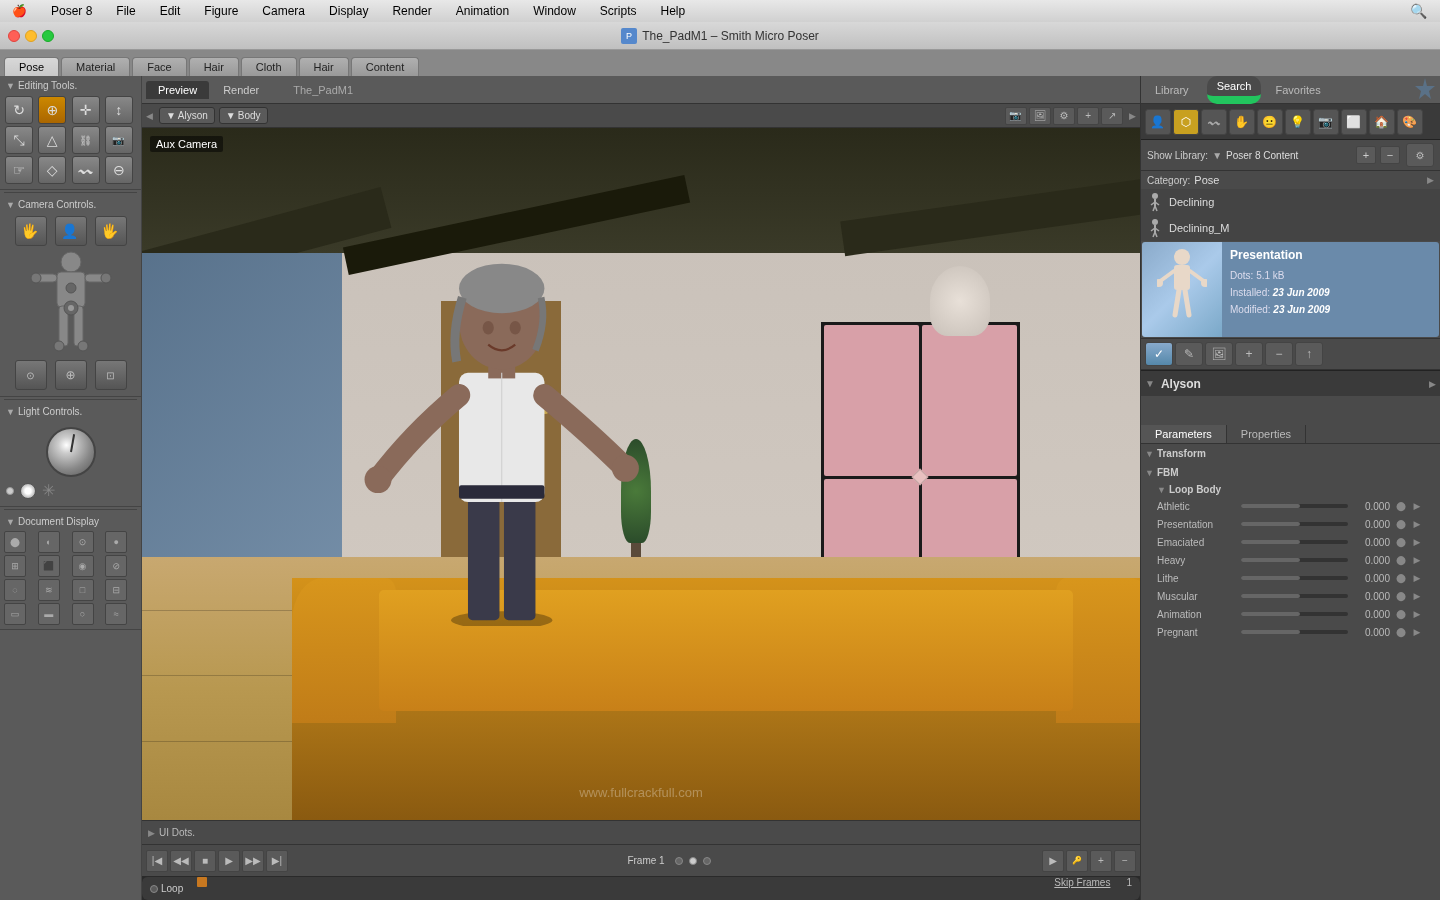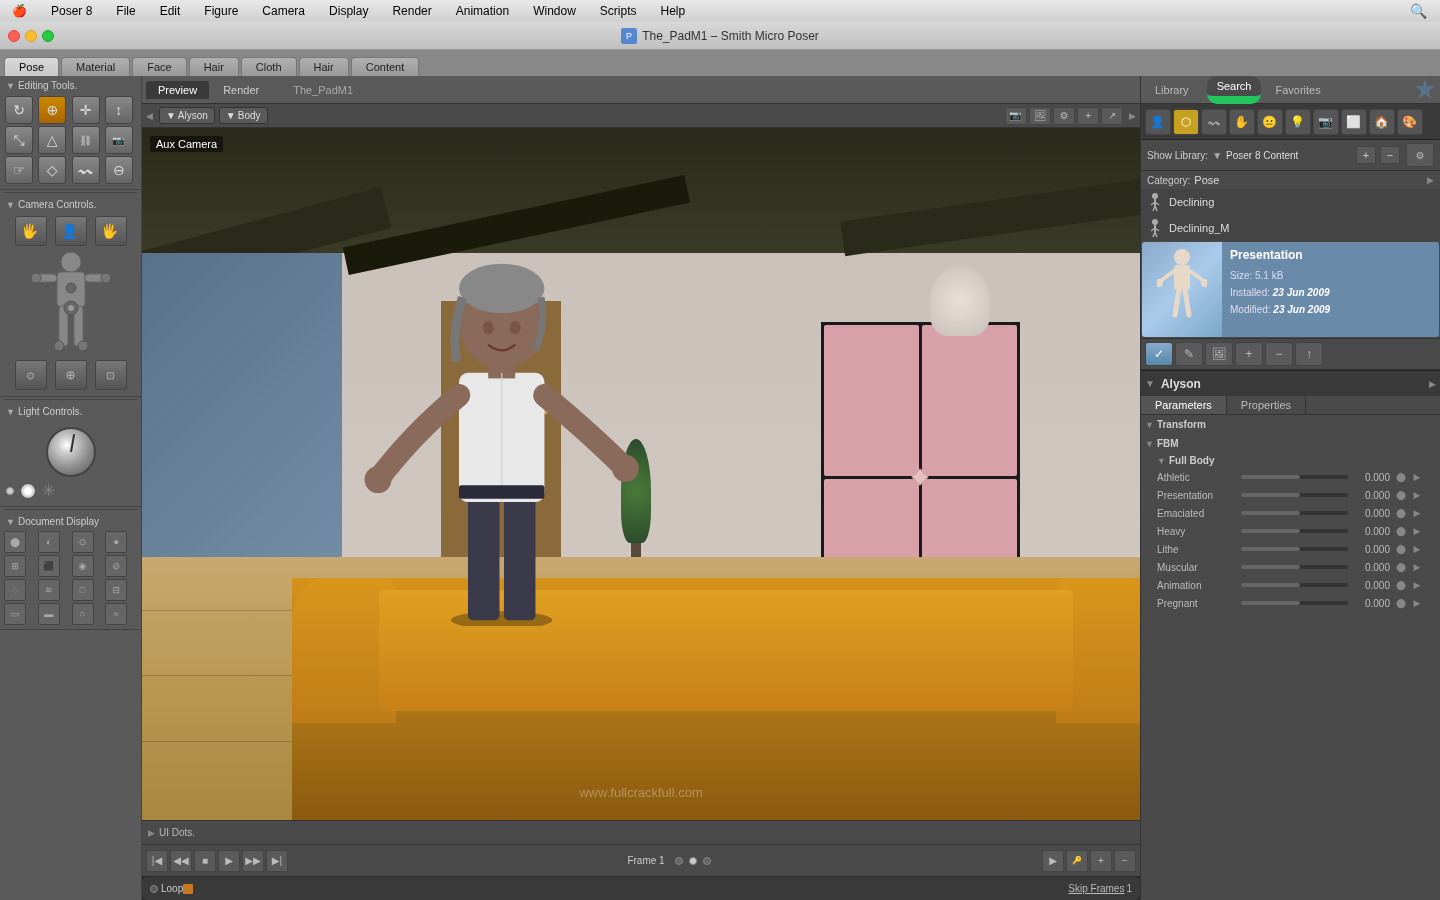--- a/index.html
+++ b/index.html
@@ -69,21 +69,21 @@
 
     
     .bottom-bar { height: 32px; background: #4a4a4a; display: flex; align-items: center; padding: 0 4px; gap: 2px; border-top: 1px solid #333; }
     .bb-btn { width: 22px; height: 22px; background: #5a5a5a; border: 1px solid #444; border-radius: 2px; display: flex; align-items: center; justify-content: center; font-size: 10px; color: #bbb; cursor: pointer; }
     .bb-spacer { flex: 1; }
     .frame-display { font-size: 10px; color: #ccc; padding: 0 8px; }
     .timeline-dots { display: flex; gap: 6px; align-items: center; }
     .tdot { width: 8px; height: 8px; border-radius: 50%; background: #666; border: 1px solid #888; }
     .tdot.active { background: #ccc; }
 
-    .bottom-bar2 { height: 24px; background: #3a3a3a; display: flex; align-items: center; padding: 0 8px; gap: 0; border-top: 1px solid #2a2a2a; border-radius: 6px; }
+    .bottom-bar2 { height: 24px; background: #3a3a3a; display: flex; padding: 0 8px; gap: 14px; border-top: 1px solid #2a2a2a; border-radius: 6px; }
     .loop-check { display: flex; align-items: center; gap: 3px; font-size: 10px; color: #ccc; }
     .loop-dot { width: 8px; height: 8px; border-radius: 50%; background: #5a5a5a; border: 1px solid #888; }
 
     
     .uidots-header { height: 24px; background: #4a4a4a; display: flex; align-items: center; padding: 0 6px; border-top: 1px solid #333; }
 
     
     #right-panel { width: 300px; background: #4a4a4a; border-left: 1px solid #333; display: flex; flex-direction: column; }
 
     
@@ -115,21 +115,21 @@
 
     
     .lib-actions { display: flex; align-items: center; padding: 3px 4px; gap: 2px; border-top: 1px solid #333; border-bottom: 1px solid #333; background: #4a4a4a; }
     .lib-act-btn { width: 28px; height: 24px; background: #5a5a5a; border: 1px solid #444; border-radius: 3px; display: flex; align-items: center; justify-content: center; font-size: 12px; color: #bbb; cursor: pointer; }
     .lib-act-btn.active { background: linear-gradient(to bottom, #88aacc, #5588aa); color: #fff; }
 
     
     .params-header { height: 26px; background: #3a3a3a; display: flex; align-items: center; padding: 0 4px; gap: 2px; border-top: 1px solid #222; }
     .params-title { display: flex; align-items: center; gap: 4px; font-size: 12px; color: #ddd; font-weight: bold; padding: 0 4px; }
 
-    .params-tabs { display: flex; border-bottom: 1px solid #333; }
+    .params-tabs { display: flex; border-bottom: 1px solid #333; margin-top: 29px; }
     .params-tab { padding: 3px 14px; font-size: 11px; color: #bbb; cursor: pointer; border-right: 1px solid #333; }
     .params-tab.active { background: #555; color: #fff; }
 
     .params-body { flex: 1; overflow-y: auto; background: #4a4a4a; }
     .params-section { padding: 2px 4px; }
     .params-section-header { display: flex; align-items: center; gap: 3px; padding: 2px 0; cursor: pointer; }
     .params-section-header .ps-arrow { color: #888; font-size: 9px; }
     .params-section-label { font-size: 10px; color: #ccc; font-weight: bold; }
     .param-row { display: flex; align-items: center; padding: 2px 8px; gap: 4px; }
     .param-label { font-size: 10px; color: #bbb; width: 80px; flex-shrink: 0; }
@@ -559,21 +559,21 @@
             <circle cx="48" cy="36" r="4" fill="#e8d8c8"></circle>
 
             <line x1="22" y1="43" x2="18" y2="68" stroke="#e8d8c8" stroke-width="5" stroke-linecap="round"></line>
             <line x1="28" y1="43" x2="32" y2="68" stroke="#e8d8c8" stroke-width="5" stroke-linecap="round"></line>
           </svg>
         </div>
 
         <div style="flex:1;padding:6px 8px;background:#6a8aaa;border-radius:0 3px 3px 0;">
           <div style="font-size:12px;font-weight:bold;color:#fff;margin-bottom:5px;">Presentation</div>
           <div style="font-size:10px;color:#dde;line-height:1.7;">
-            <div><span>Size: </span><span>5.1 kB</span></div>
+            <div><span>Dots: </span><span>5.1 kB</span></div>
             <div><span>Installed: </span><em style="font-weight:bold;color:#fff;">23 Jun 2009</em></div>
             <div><span>Modified: </span><em style="font-weight:bold;color:#fff;">23 Jun 2009</em></div>
           </div>
         </div>
       </div>
     </div>
 
     <div class="lib-items">
     </div>
 
@@ -608,21 +608,21 @@
         </div>
       </div>
       <div class="params-section">
         <div class="params-section-header">
           <span class="ps-arrow">▼</span>
           <span class="params-section-label">FBM</span>
         </div>
         <div class="params-section">
           <div class="params-section-header" style="padding-left:8px;">
             <span class="ps-arrow">▼</span>
-            <span class="params-section-label">Full Body</span>
+            <span class="params-section-label">Loop Body</span>
           </div>
 
           <div class="param-row">
             <span class="param-label">Athletic</span>
             <div class="param-slider-wrap">
               <div class="param-slider-track">
                 <div class="param-slider-fill" style="width:55%;"></div>
               </div>
             </div>
             <span class="param-value">0.000</span>

